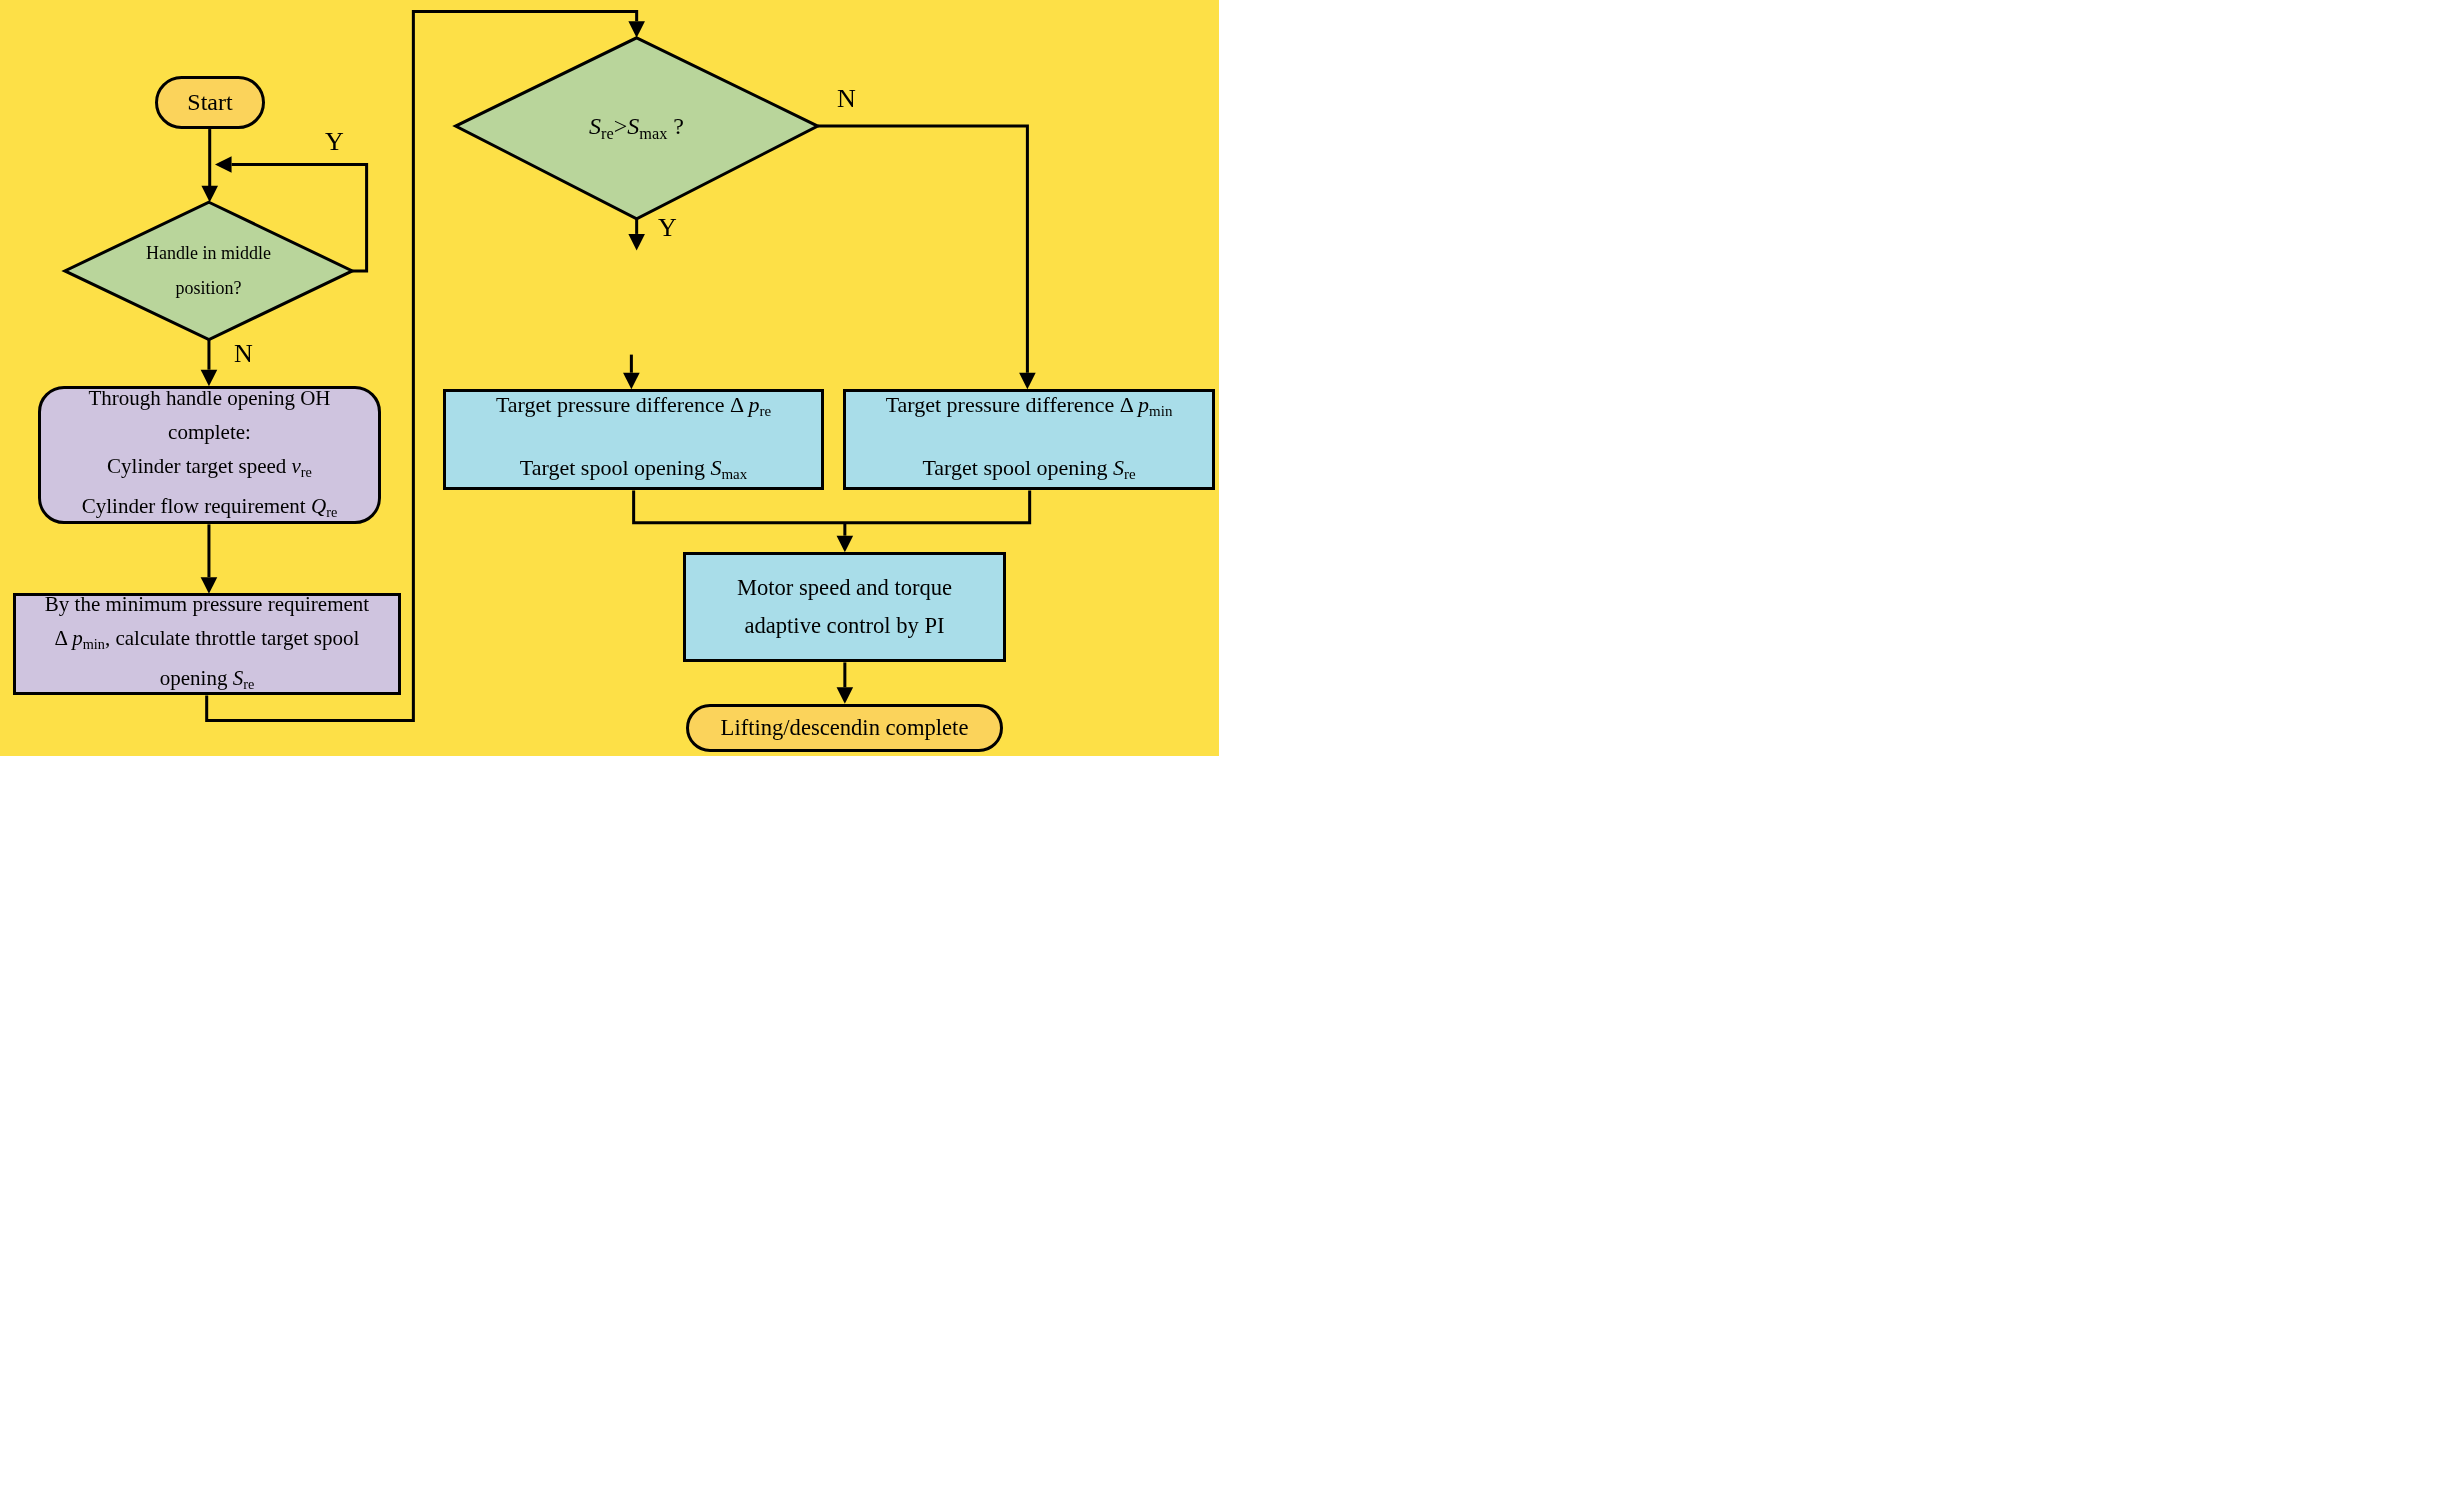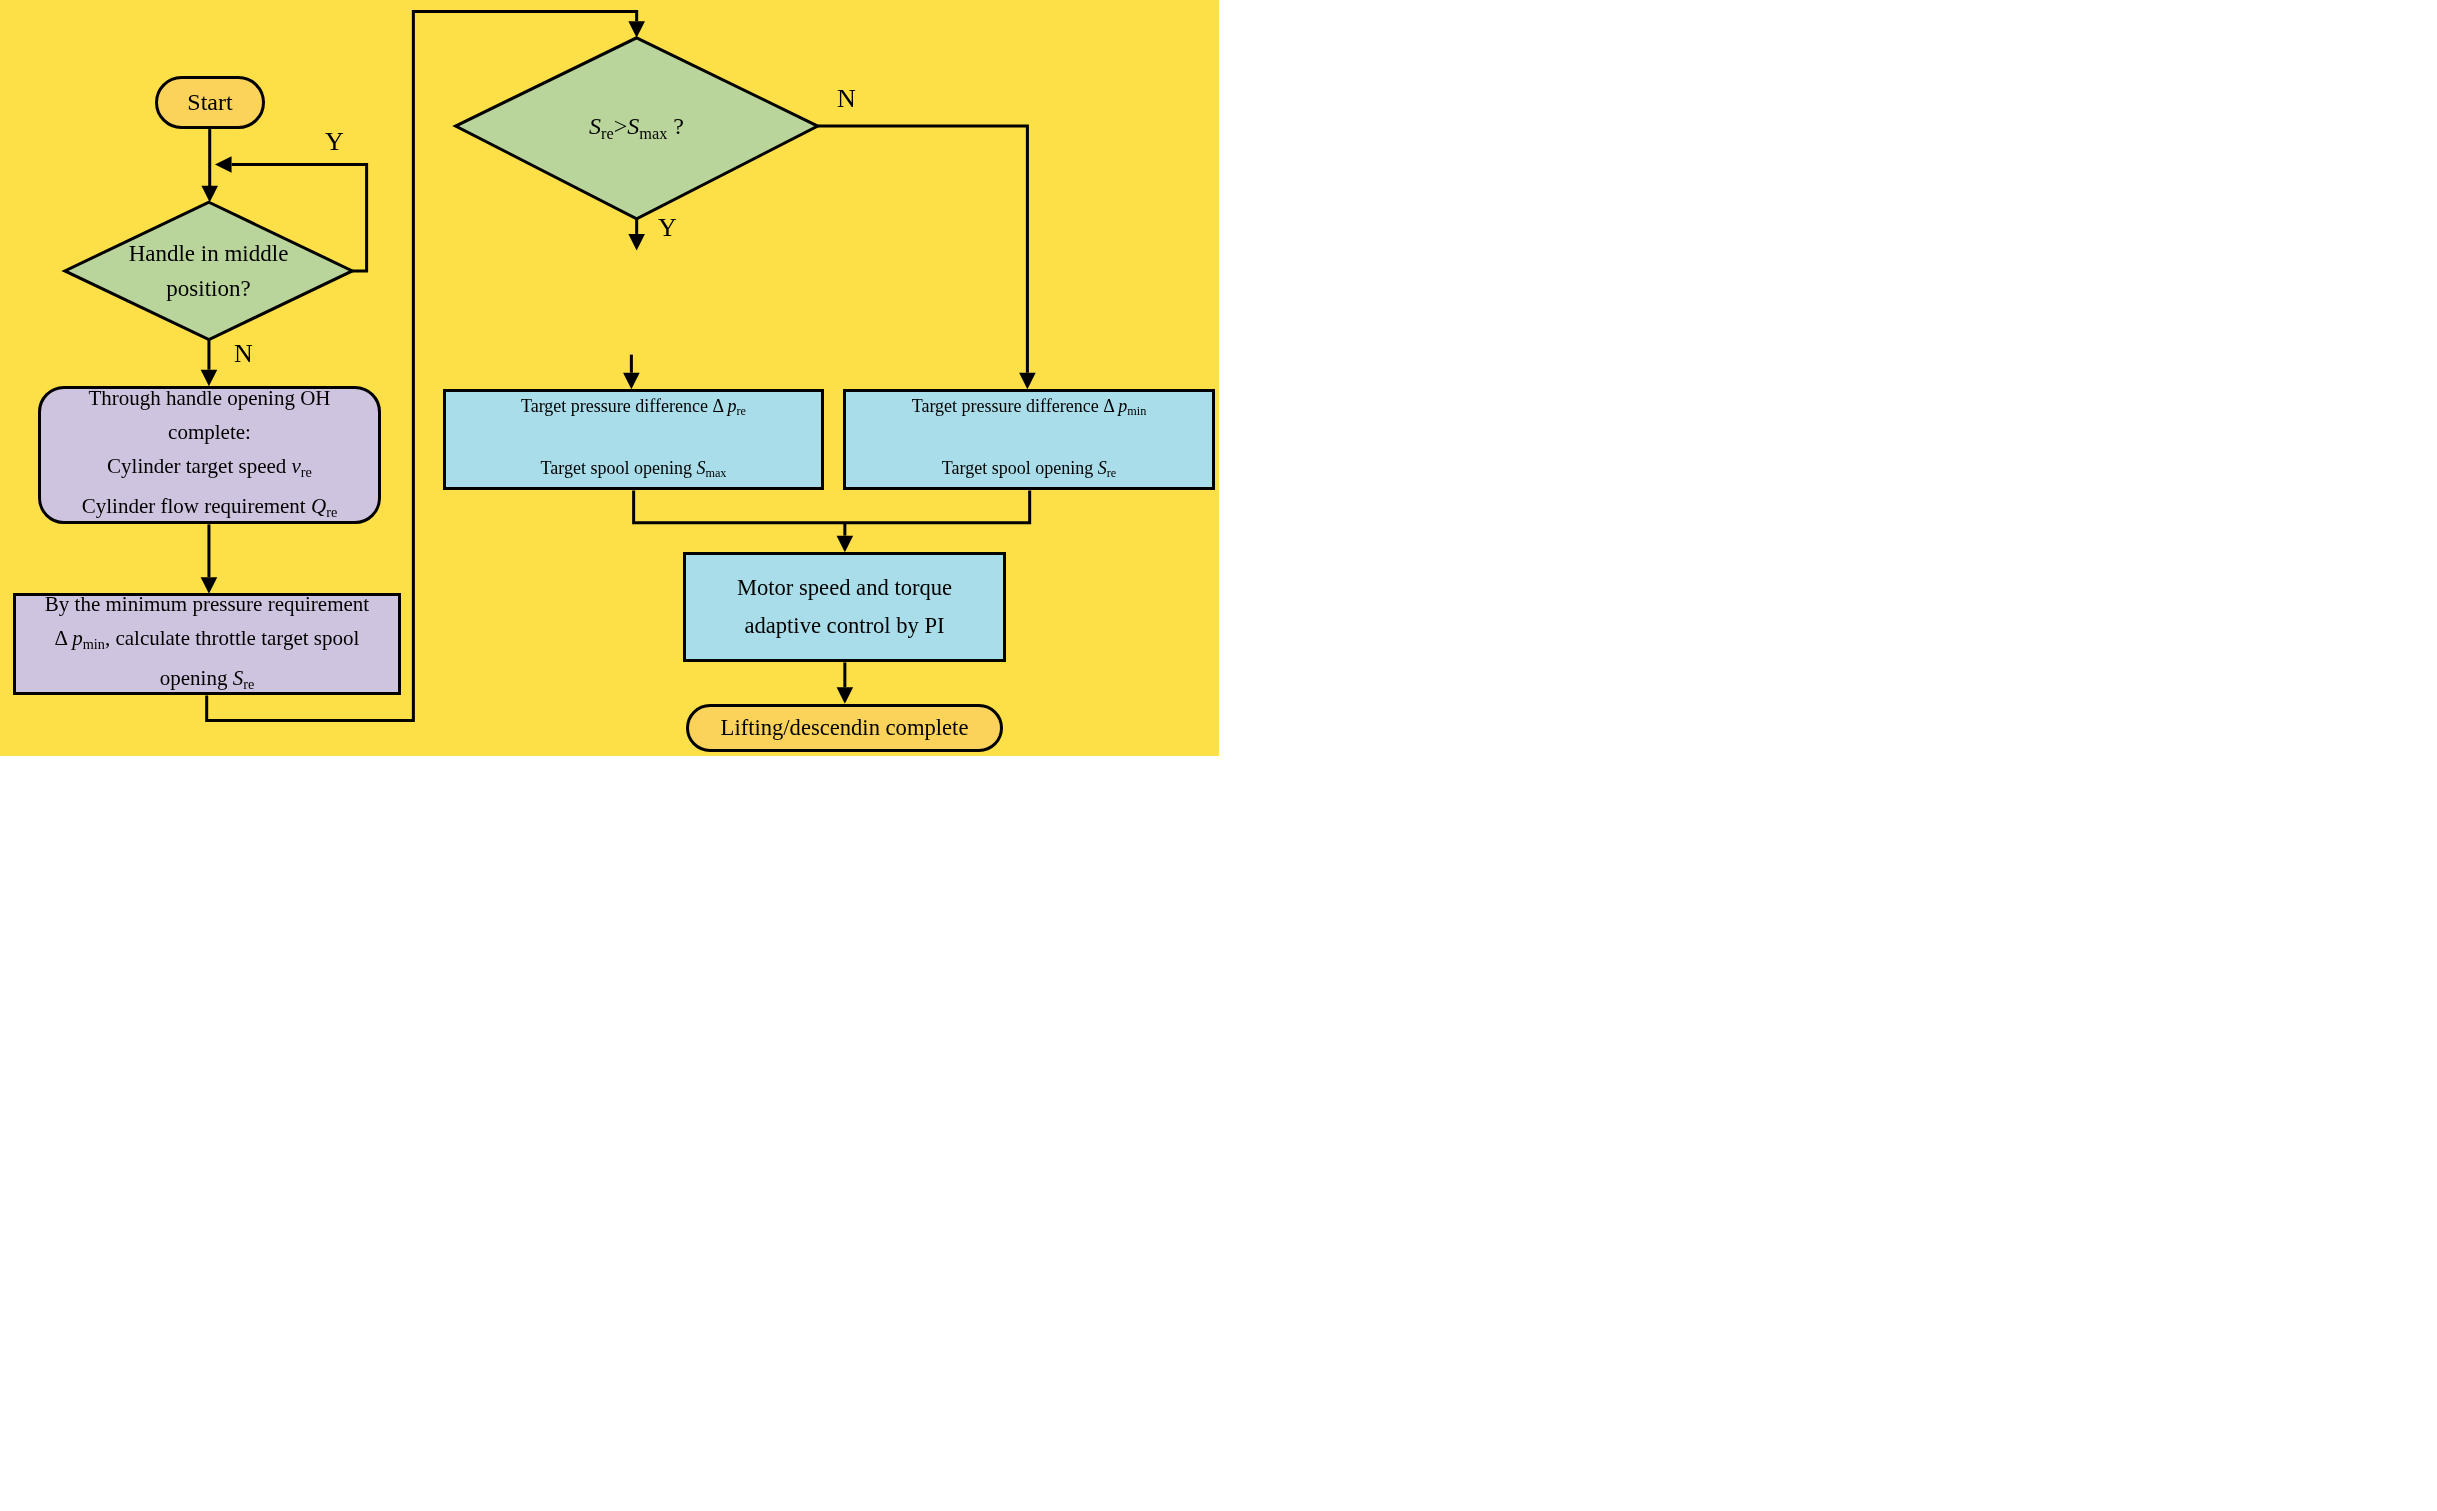--- a/index.html
+++ b/index.html
@@ -27,22 +27,22 @@
     position:absolute;z-index:3;
     display:flex;flex-direction:column;
     align-items:center;justify-content:center;
     text-align:center;
   }
   .edge-label{
     position:absolute;z-index:3;
     font-size:26px;text-align:center;width:35px;
   }
   .fs28{font-size:21px;line-height:34px;}
-  .fs29{font-size:18px;line-height:36px;gap:20px;}
-  .fs30{font-size:23px;line-height:35px;text-align:center;}
+  .fs29{font-size:22px;line-height:36px;gap:20px;}
+  .fs30{font-size:18px;line-height:35px;text-align:center;}
   .fs30m{font-size:22.6px;line-height:38px;}
   .fs32{font-size:24px;line-height:44px;}
   .tline{white-space:nowrap;}
   .seg-n{font-style:normal;}
   .seg-i{font-style:italic;}
   .seg-s{font-size:0.68em;vertical-align:-0.28em;}
   .wires polyline{fill:none;stroke:#000;stroke-width:4;}
   .wires polygon.arrow{fill:#000;stroke:none;}
   .wires polygon.diamond{fill:#B9D59B;stroke:#000;stroke-width:4;stroke-linejoin:miter;}
 </style>

